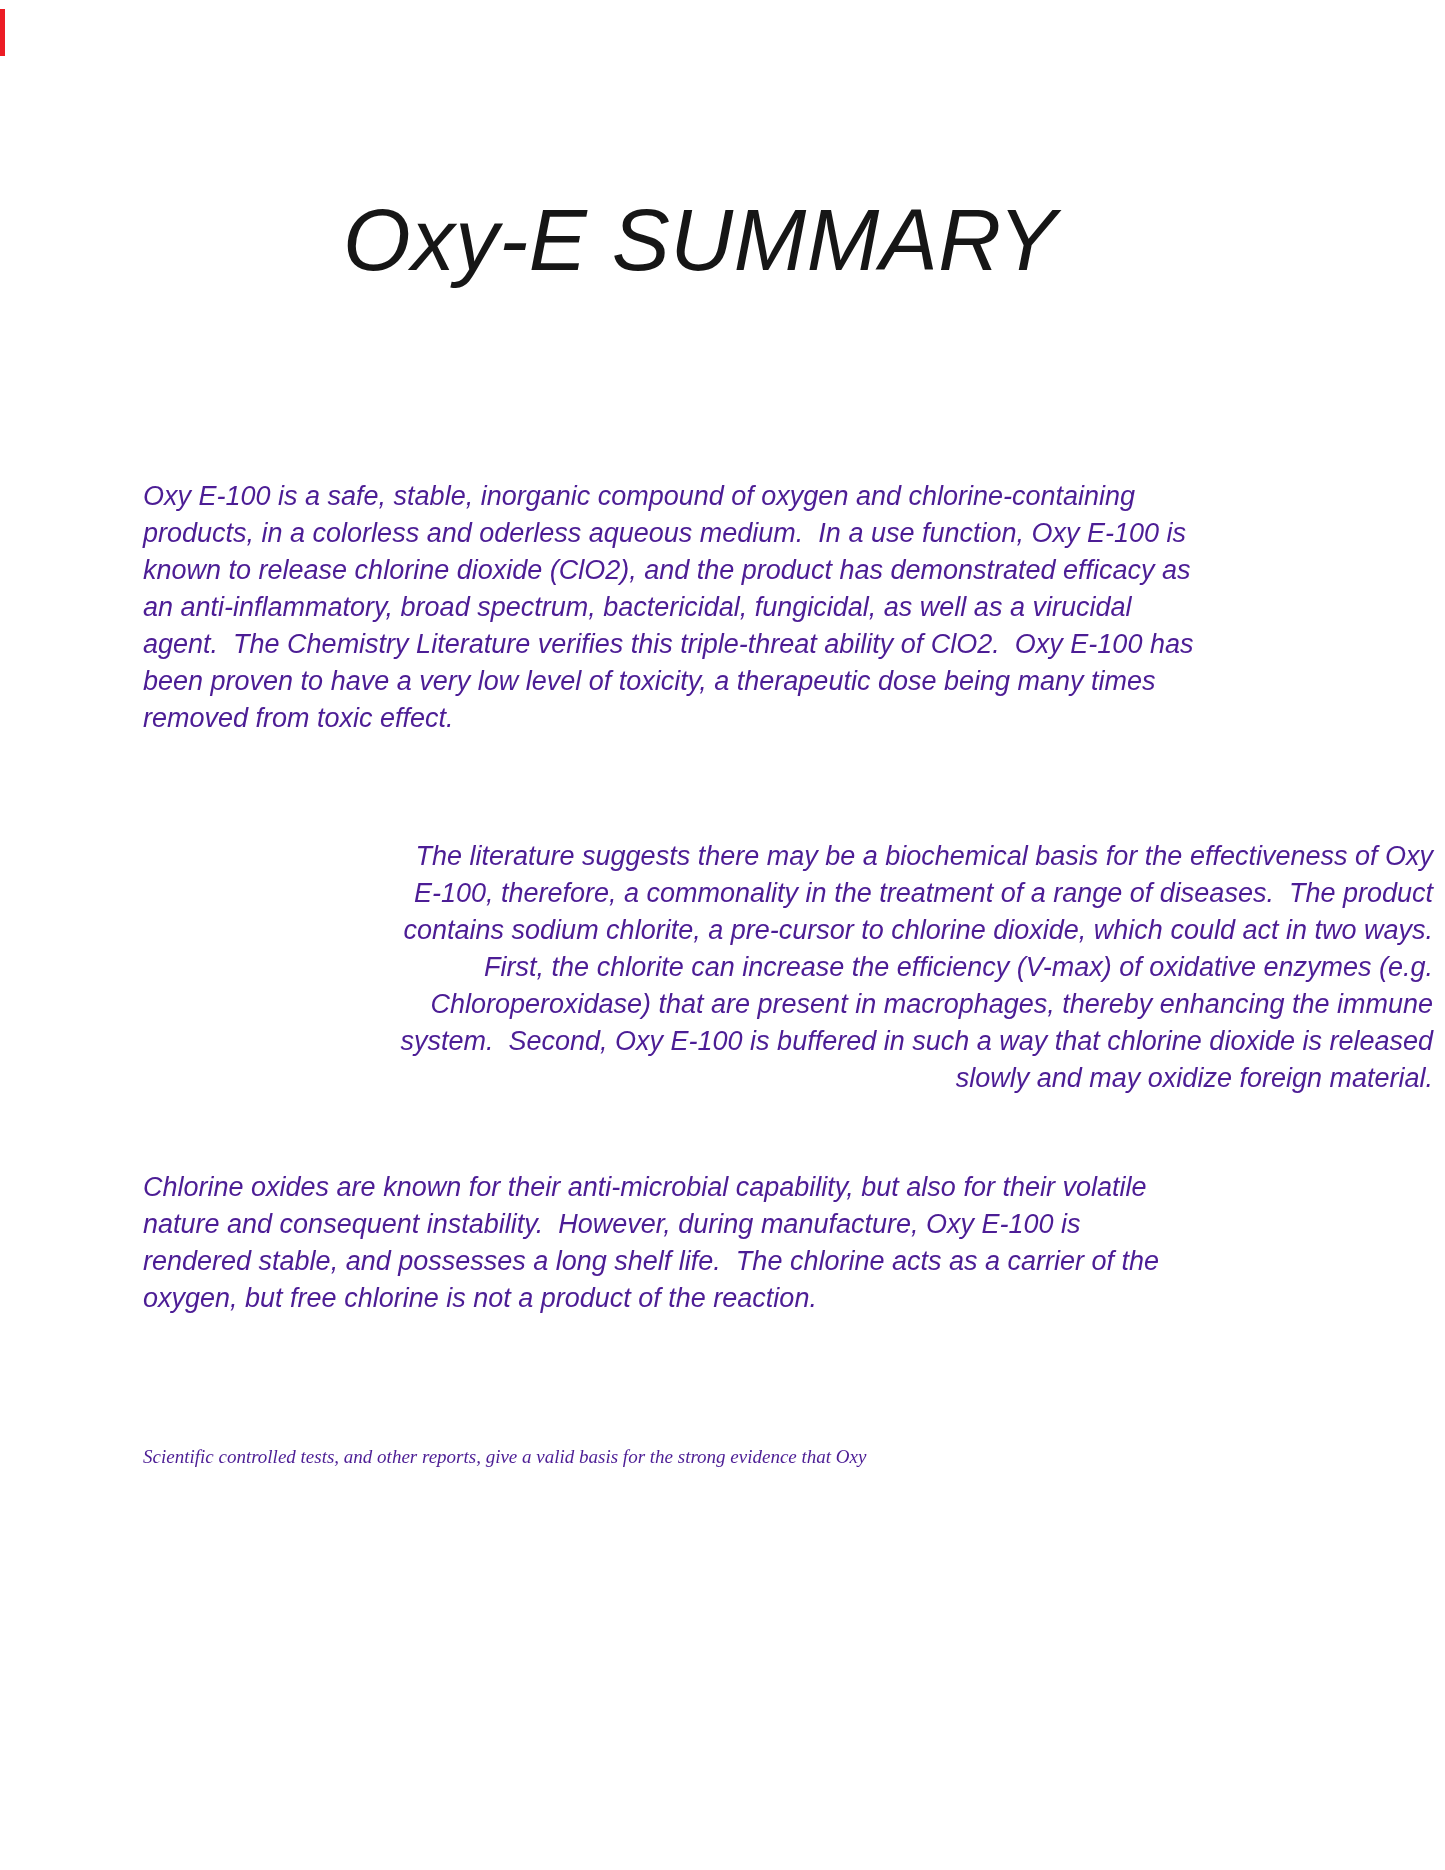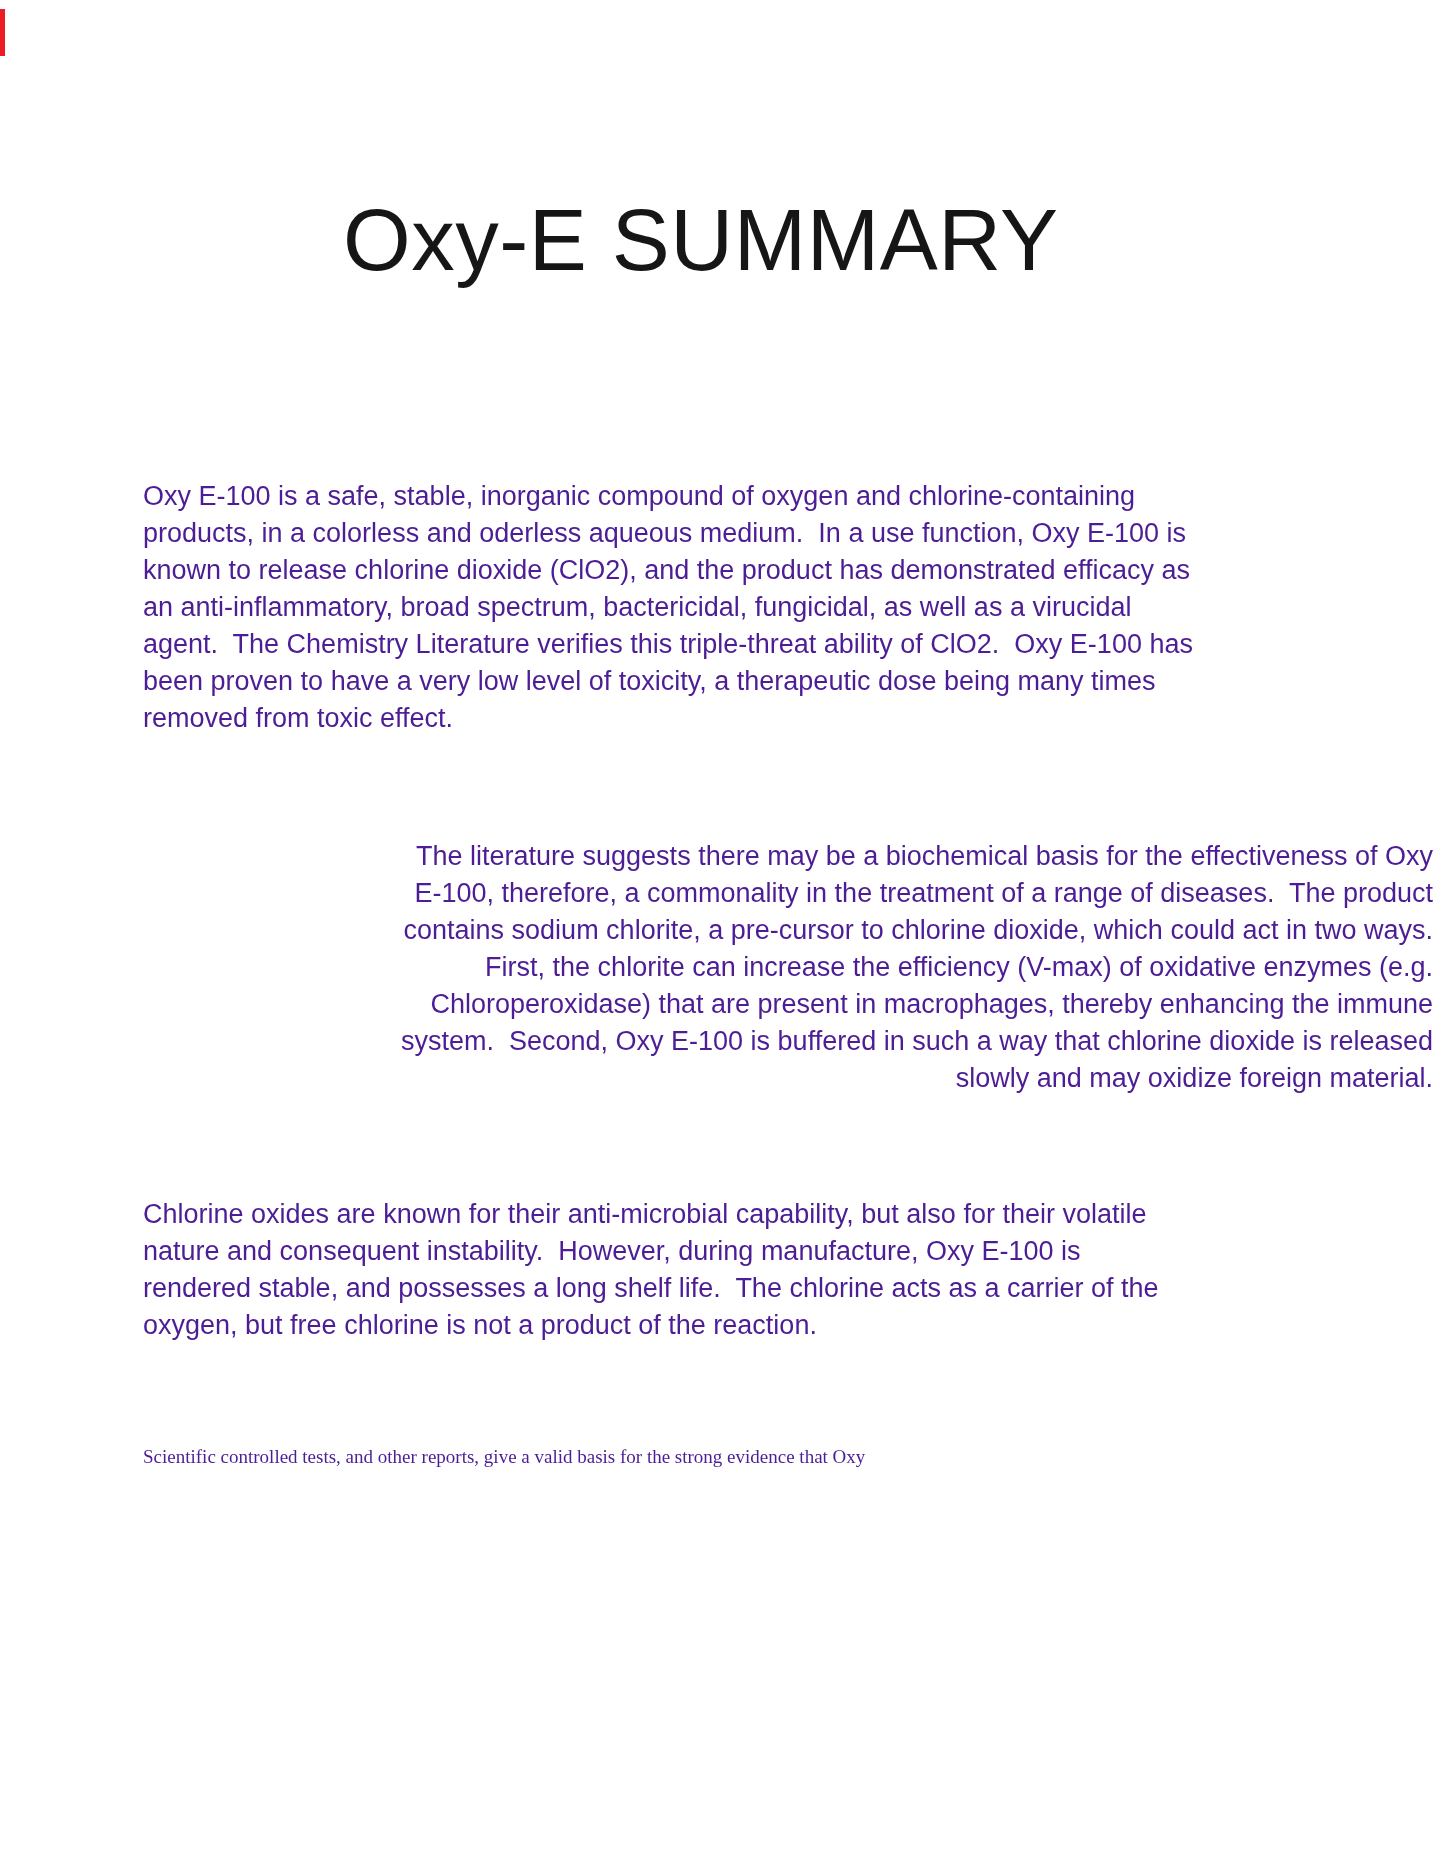--- a/index.html
+++ b/index.html
@@ -6,20 +6,21 @@
     margin: 0;
     padding: 0;
     background: #ffffff;
   }
   .page {
     position: relative;
     width: 1445px;
     height: 1470px;
     background: #ffffff;
     overflow: hidden;
+    font-style: italic;
   }
   .artifact {
     position: absolute;
     left: 0;
     top: 9px;
     width: 5px;
     height: 47px;
   }
   .title {
     position: absolute;
@@ -47,21 +48,21 @@
     font-size: 27px;
     line-height: 37px;
   }
   .serif {
     font-family: "Liberation Serif", serif;
     font-size: 19px;
     line-height: 37.6px;
   }
   .p1 { top: 478px; }
   .p2 { top: 838px; text-align: right; }
-  .p3 { top: 1196px; }
+  .p3 { top: 1169px; }
   .p4 { top: 1438px; }
 </style>
 </head>
 <body>
 
 <div class="page">
 
   <div class="artifact" style="background: rgb(236, 28, 36);"></div>
 
   <h1 class="title">Oxy-E SUMMARY</h1>

